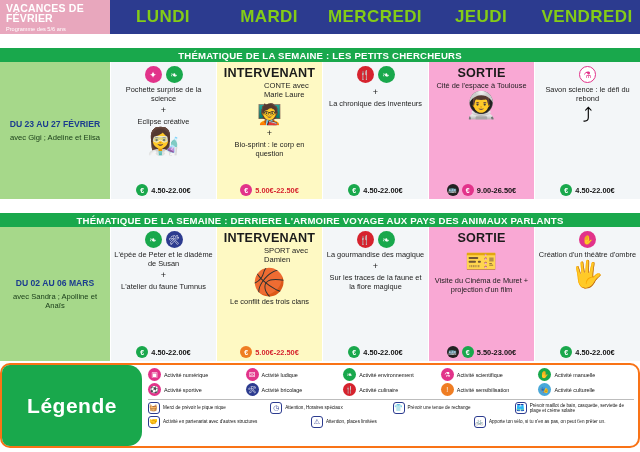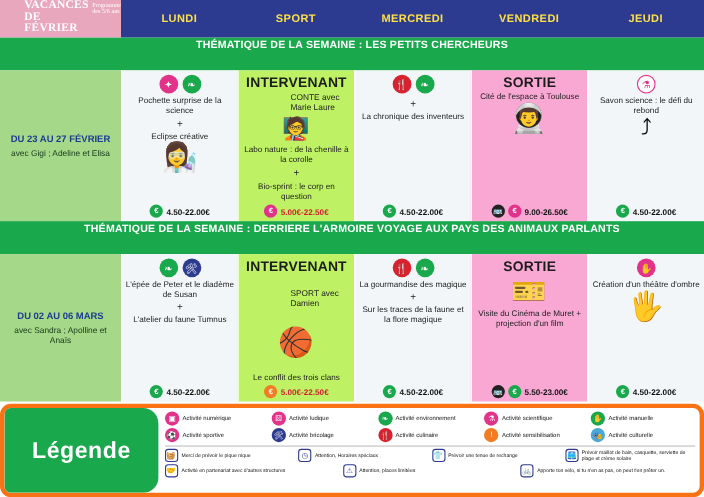--- a/index.html
+++ b/index.html
@@ -10,55 +10,55 @@
     background:#ffffff;
     overflow:hidden;
     position:relative;
   }
   .page { position:relative; width:640px; height:452px; }
 
   
   .topbar { display:flex; height:34px; }
   .vac-banner {
     width:110px; background:#e8a7bd; color:#ffffff;
-    display:flex; flex-direction:row; justify-content:center; align-items:flex-start;
-    padding-left:22px; position:relative; z-index:3;font-family:Liberation Serif, serif;
+    display:flex; flex-direction:column; justify-content:center; align-items:flex-start;
+    padding-left:6px; position:relative; z-index:3;
   }
   .vac-title { font-size:10.5px; font-weight:bold; line-height:10.5px; letter-spacing:.2px; }
   .vac-sub { font-size:5.6px; margin-top:2px; line-height:6px; }
   .days { flex:1; background:#2c3b8f; display:flex; }
   .day {
-    flex:1; color:#fde047; font-size:10px; font-weight:bold;
+    flex:1; color:#84cc16; font-size:17px; font-weight:bold;
     display:flex; align-items:center; justify-content:center; letter-spacing:.4px;
   }
 
   
   .theme {
     background:#19a84c; color:#ffffff; font-size:9.6px; font-weight:bold;
-    text-align:center; letter-spacing:.2px; height:30px; line-height:15px;
-    margin:0 0 0 0;
+    text-align:center; letter-spacing:.2px; height:14px; line-height:15px;
+    margin:14px 0 0 0;
   }
 
   
   .week { display:flex; }
   .weekside {
     width:110px; background:#a6d88a; color:#1d3f1d;
     display:flex; flex-direction:column; justify-content:center; align-items:center;
     text-align:center; padding:4px 4px;
   }
   .weekside .wdate { color:#1b3c8f; font-weight:bold; font-size:8.6px; line-height:10px; }
   .weekside .wanim { font-size:7.6px; font-weight:normal; margin-top:4px; line-height:9px; color:#173a17; }
   .cols { flex:1; display:flex; }
   .col {
     flex:1; border-left:1px solid #ffffff; position:relative;
     display:flex; flex-direction:column; align-items:center;
     padding:4px 3px 18px 3px;
   }
   .col.c1 { background:#f3f6f8; }
-  .col.c2 { background:#bef264;justify-content:space-between; }
+  .col.c2 { background:#fef9c3; }
   .col.c3 { background:#f3f6f8; }
   .col.c4 { background:#f9a8d4; }
   .col.c5 { background:#f3f6f8; }
 
   .hdr { font-size:12.6px; font-weight:bold; color:#1b1b1b; letter-spacing:.2px; margin-bottom:1px; }
   .subhdr { font-size:7.6px; color:#222; margin-bottom:3px;margin-left:44px; }
   .act { font-size:7.4px; color:#1c1c1c; text-align:center; line-height:9px; }
   .plus { font-size:9px; color:#1c1c1c; line-height:10px; margin:2px 0; }
 
   .icons-row { display:flex; gap:4px; justify-content:center; margin-bottom:2px; }
@@ -89,21 +89,21 @@
   .cic.green  { background:#19a84c; }
   .cic.blue   { background:#2c3b8f; }
   .cic.red    { background:#d6232e; }
   .cic.white  { background:#ffffff; color:#e2338a; border:1px solid #e2338a; }
 
   .illus { font-size:26px; line-height:28px; margin:1px 0; }
   .illus.sm { font-size:20px; line-height:22px; }
 
   
   .legend {
-    margin-top:2px; border:4px solid #f97316; border-radius:10px;
+    margin-top:2px; border:2px solid #f97316; border-radius:10px;
     height:85px; display:flex; overflow:hidden; background:#fff;
   }
   .legend-left {
     width:140px; background:#19a84c; color:#fff;
     display:flex; align-items:center; justify-content:center;
     font-size:21px; font-weight:bold; letter-spacing:.5px;
     border-radius:0 14px 14px 0;
   }
   .legend-right { flex:1; padding:3px 4px 2px 6px; display:flex; flex-direction:column; }
   .lg-grid { display:grid; grid-template-columns:repeat(5,1fr); row-gap:2px; column-gap:2px; }
@@ -126,24 +126,24 @@
 
 <div class="page">
 
   <div class="topbar">
     <div class="vac-banner">
       <div class="vac-title">VACANCES DE FÉVRIER</div>
       <div class="vac-sub">Programme des 5/6 ans</div>
     </div>
     <div class="days">
       <div class="day">LUNDI</div>
-      <div class="day">SPORT</div>
+      <div class="day">MARDI</div>
       <div class="day">MERCREDI</div>
+      <div class="day">JEUDI</div>
       <div class="day">VENDREDI</div>
-      <div class="day">JEUDI</div>
     </div>
   </div>
 
   <div class="theme">THÉMATIQUE DE LA SEMAINE : LES PETITS CHERCHEURS</div>
 
   <div class="week" style="height:137px;">
     <div class="weekside">
       <div class="wdate">DU 23 AU 27 FÉVRIER</div>
       <div class="wanim">avec Gigi ; Adeline et Elisa</div>
     </div>
@@ -161,21 +161,20 @@
         <div class="price">
           <span class="pill green">€</span>
           <span>4.50-22.00€</span>
         </div>
       </div>
 
       <div class="col c2">
         <div class="hdr">INTERVENANT</div>
         <div class="subhdr">CONTE avec Marie Laure</div>
         <div class="illus sm">🧑‍🏫</div>
-        <div class="act">Labo nature : de la chenille à la corolle</div>
         <div class="plus">+</div>
         <div class="act">Bio-sprint : le corp en question</div>
         <div class="price red">
           <span class="pill pink">€</span>
           <span>5.00€-22.50€</span>
         </div>
       </div>
 
       <div class="col c3">
         <div class="icons-row">

